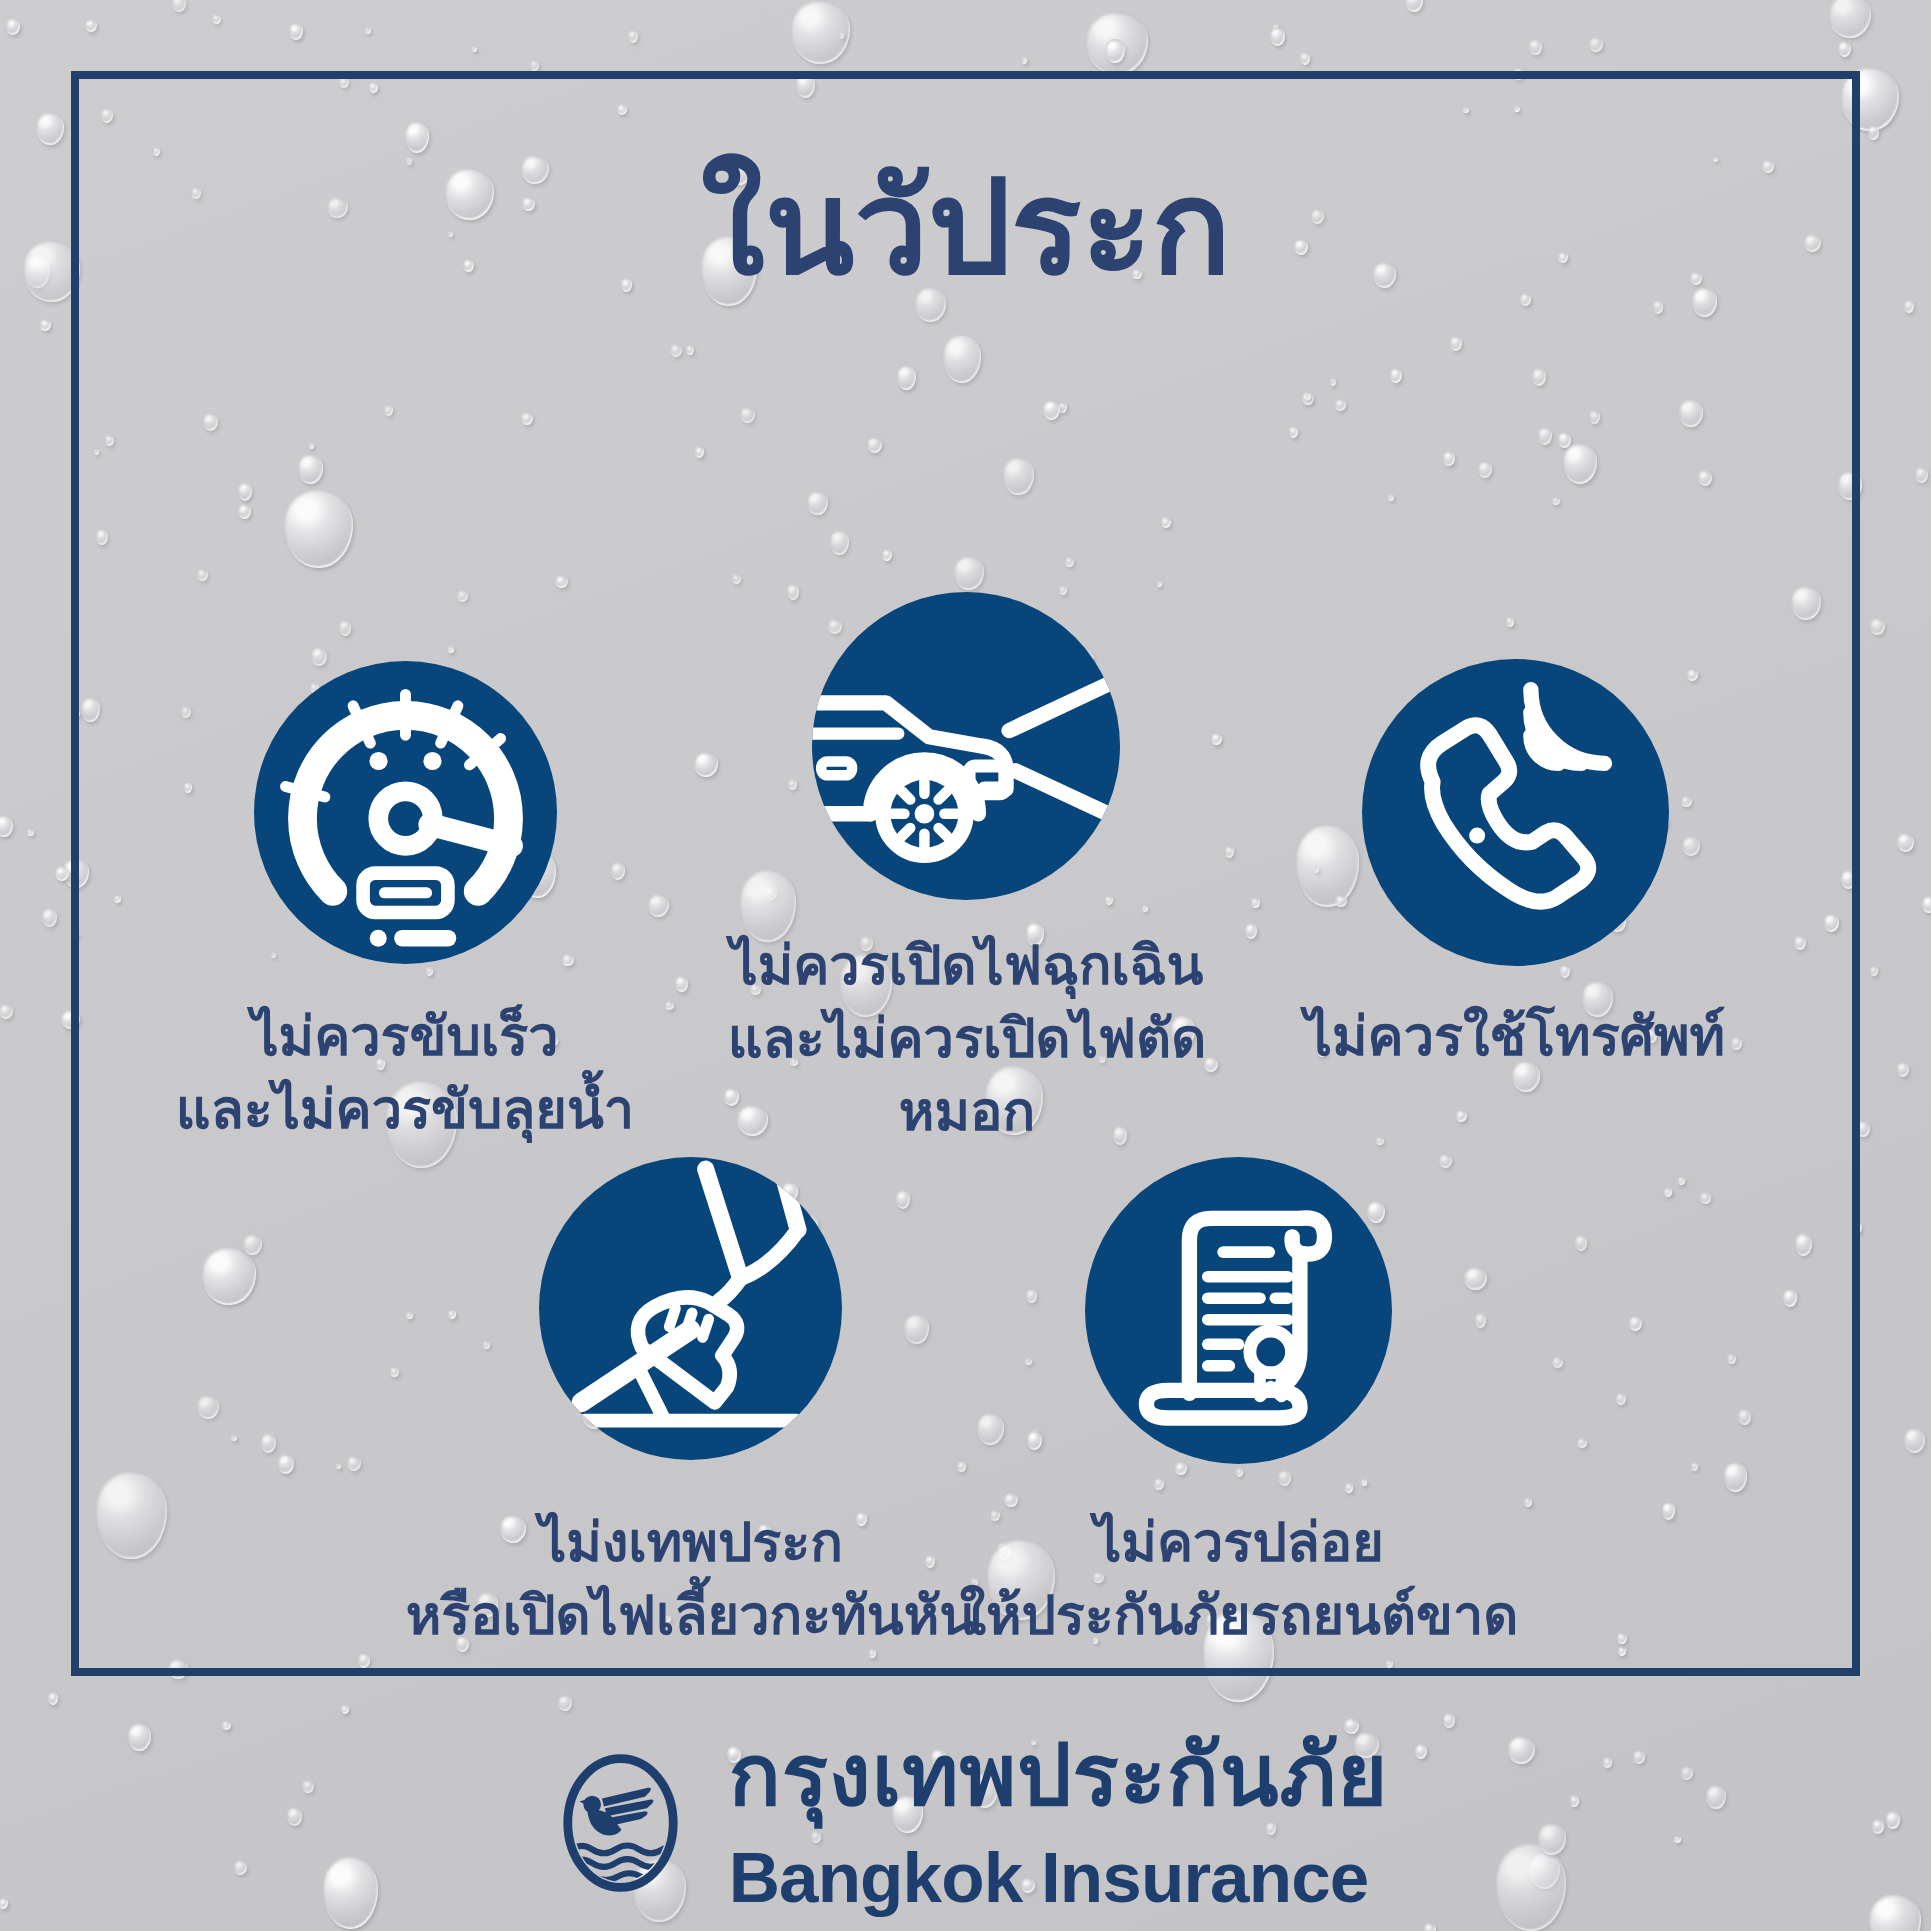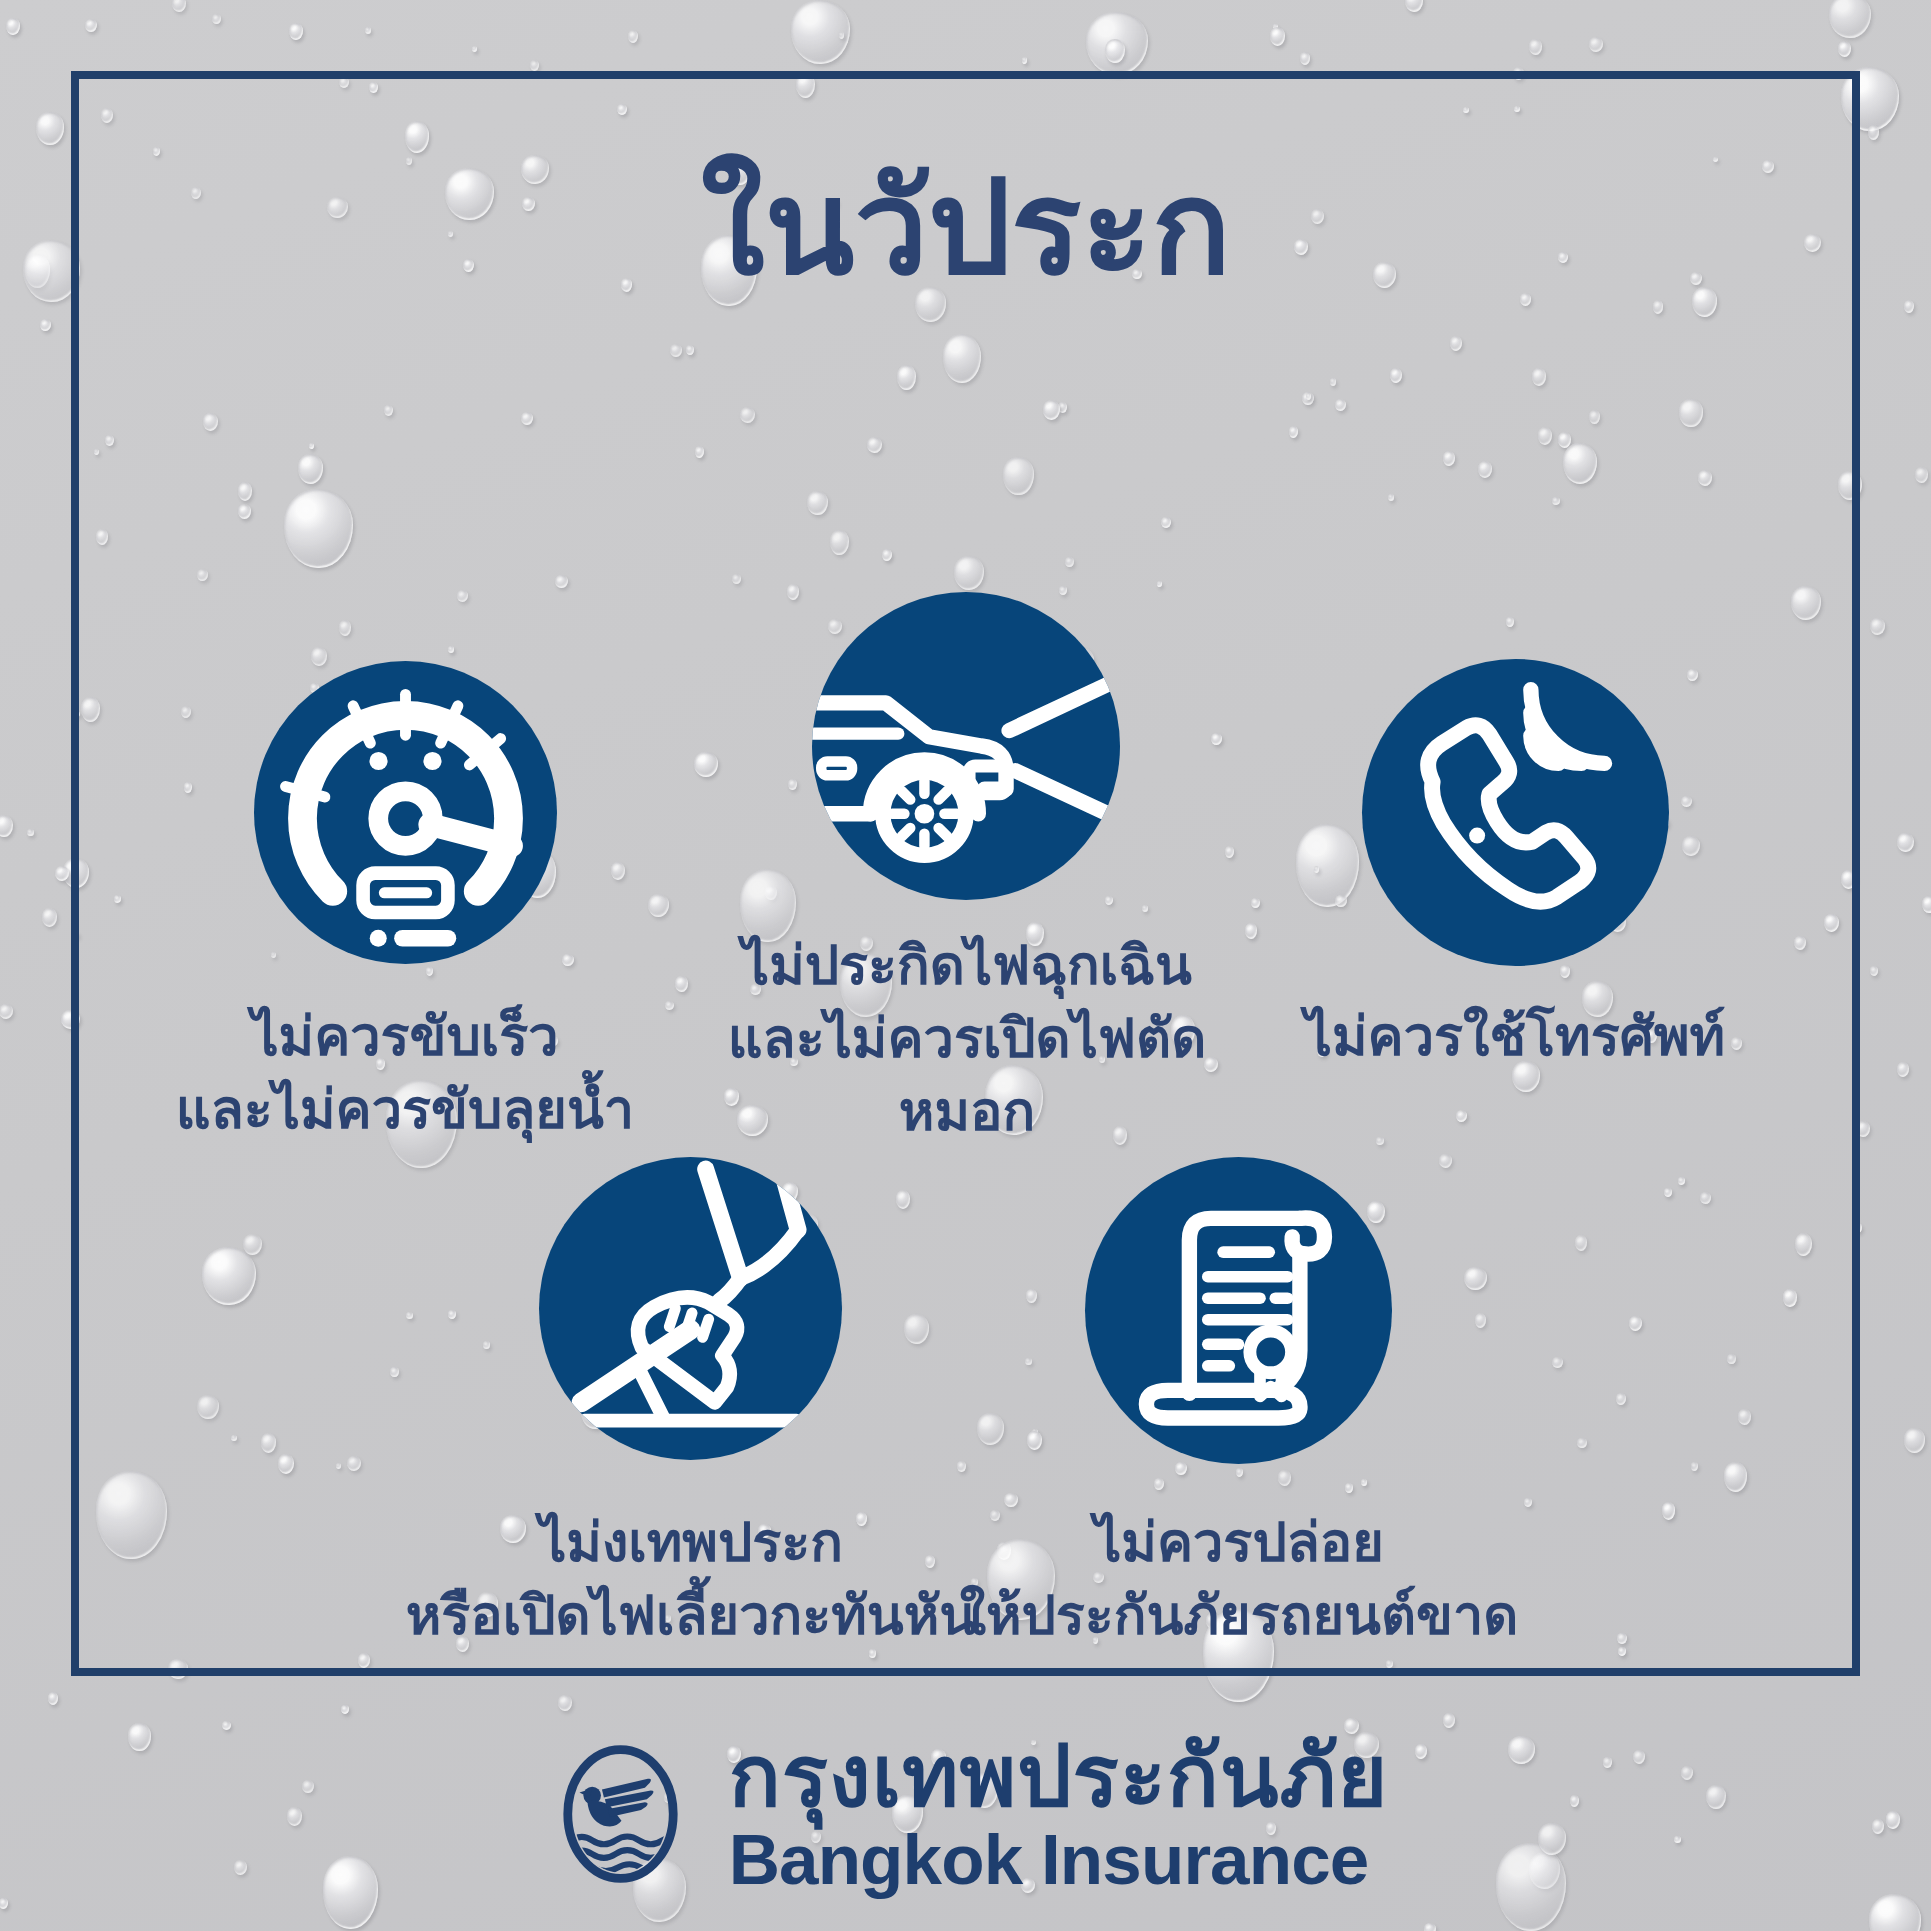--- a/index.html
+++ b/index.html
@@ -63,21 +63,21 @@
   .cap5{left:936px;top:1506px;width:606px;}
   
   .logo{
     position:absolute;left:0;right:0;top:1731px;
     display:flex;justify-content:center;align-items:center;gap:32px;
     color:#1e3e6e;
   }
   .logo-mark{width:153px;height:166px;flex:0 0 auto;}
   .logo-text{display:flex;flex-direction:column;align-items:flex-start;}
   .brand-thai{font-size:86px;font-weight:700;line-height:89px;letter-spacing:0.9px;}
-  .brand-en{font-size:71px;font-weight:700;line-height:75px;margin-top:1px;letter-spacing:-0.9px;}
+  .brand-en{font-size:71px;font-weight:700;line-height:75px;margin-top:20px;letter-spacing:-0.9px;}
 </style>
 </head>
 <body>
 
 <div class="poster">
 
   <div id="droplets">
       <div class="drop" style="width: 22.5px; height: 23px; left: 1464px; top: 1267px; opacity: 0.89;"></div>
       <div class="drop" style="width: 12.5px; height: 16px; left: 675px; top: 976px; opacity: 0.93;"></div>
       <div class="drop" style="width: 17px; height: 22.5px; left: 1795px; top: 1233px; opacity: 0.88;"></div>
@@ -470,21 +470,21 @@
           <line x1="26" y1="72" x2="30" y2="72"></line>
           <line x1="43" y1="72" x2="47" y2="72"></line>
           <line x1="29.1" y1="64.6" x2="31.9" y2="67.4"></line>
           <line x1="41.1" y1="76.6" x2="43.9" y2="79.4"></line>
           <line x1="29.1" y1="79.4" x2="31.9" y2="76.6"></line>
           <line x1="41.1" y1="67.4" x2="43.9" y2="64.6"></line>
         </g>
       </svg>
     </div>
     <div class="caption cap2">
-      <div>ไม่ประกิดไฟฉุกเฉิน</div>
+      <div>ไม่ควรเปิดไฟฉุกเฉิน</div>
       <div>และไม่ควรเปิดไฟตัดหมอก</div>
     </div>
 
     <div class="icon-circle c3">
       <svg viewBox="0 0 100 100" fill="none" stroke="#ffffff" stroke-linecap="round" stroke-linejoin="round">
         <path d="M23 40 Q19 32 26 27.5 L34 22.5 Q38.5 20 41.5 24.5 L47 33.5 Q49.5 37.5 45.5 40.5 L41.5 44 Q40.5 47.5 44 53 Q49 61 55.5 59.5 L60 56.5 Q63.5 54.5 66.5 58 L72.5 65 Q75.5 69 71 72.5 L63.5 77.5 Q57 81.5 47.5 75 Q34.5 66.5 26.5 53.5 Q22 45.5 23 40 Z" stroke-width="5.2"></path>
         <circle cx="37.5" cy="57.5" r="2.6" fill="#ffffff" stroke="none"></circle>
         <path d="M64 34 A9 9 0 0 1 55 25" stroke-width="5"></path>
         <path d="M71.5 34 A16.5 16.5 0 0 1 55 17.5" stroke-width="5"></path>
         <path d="M79 34 A24 24 0 0 1 55 10" stroke-width="5"></path>

